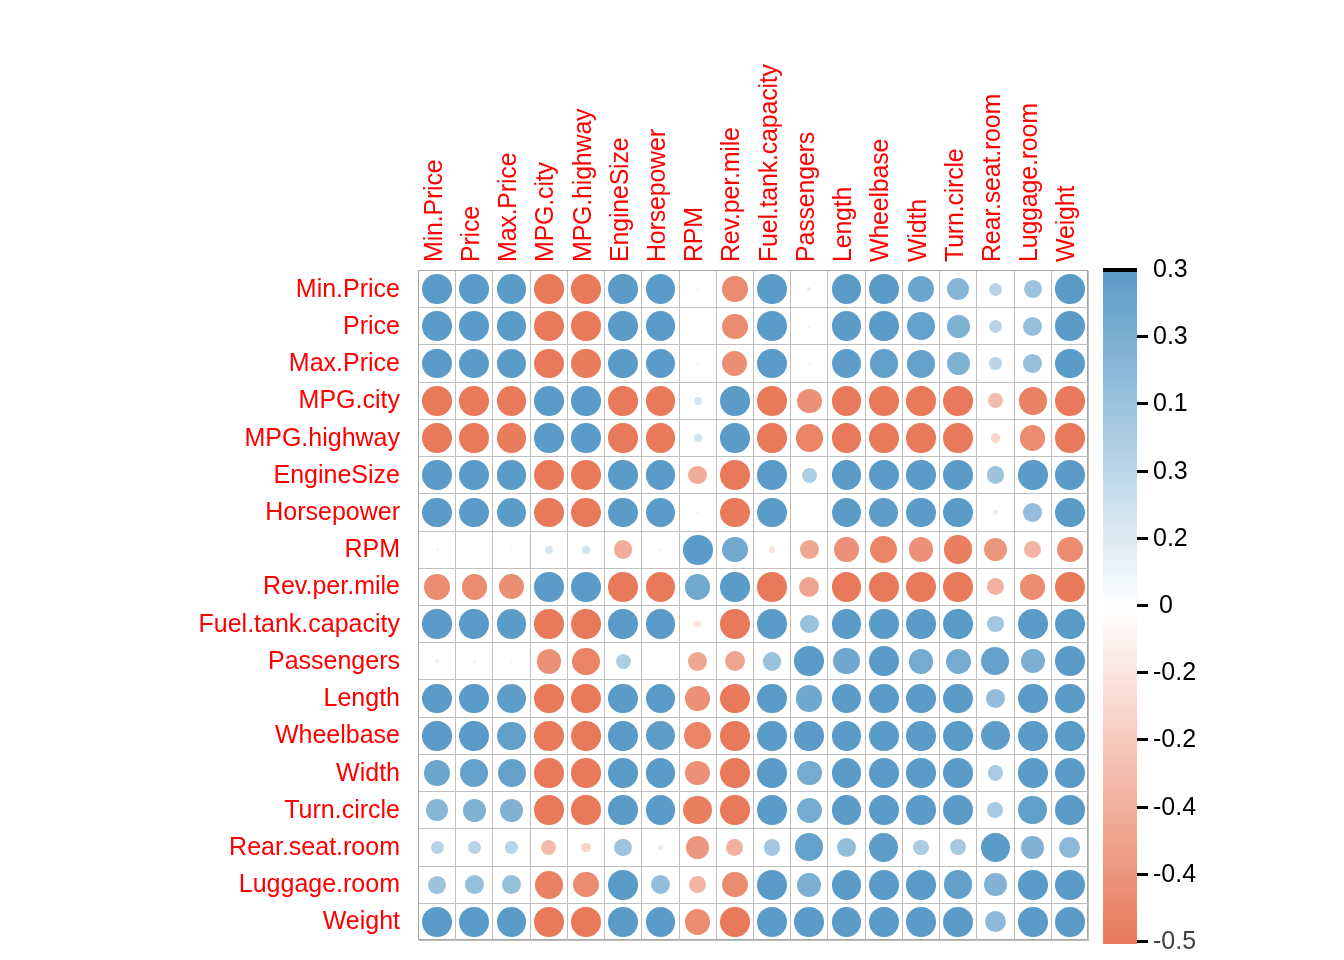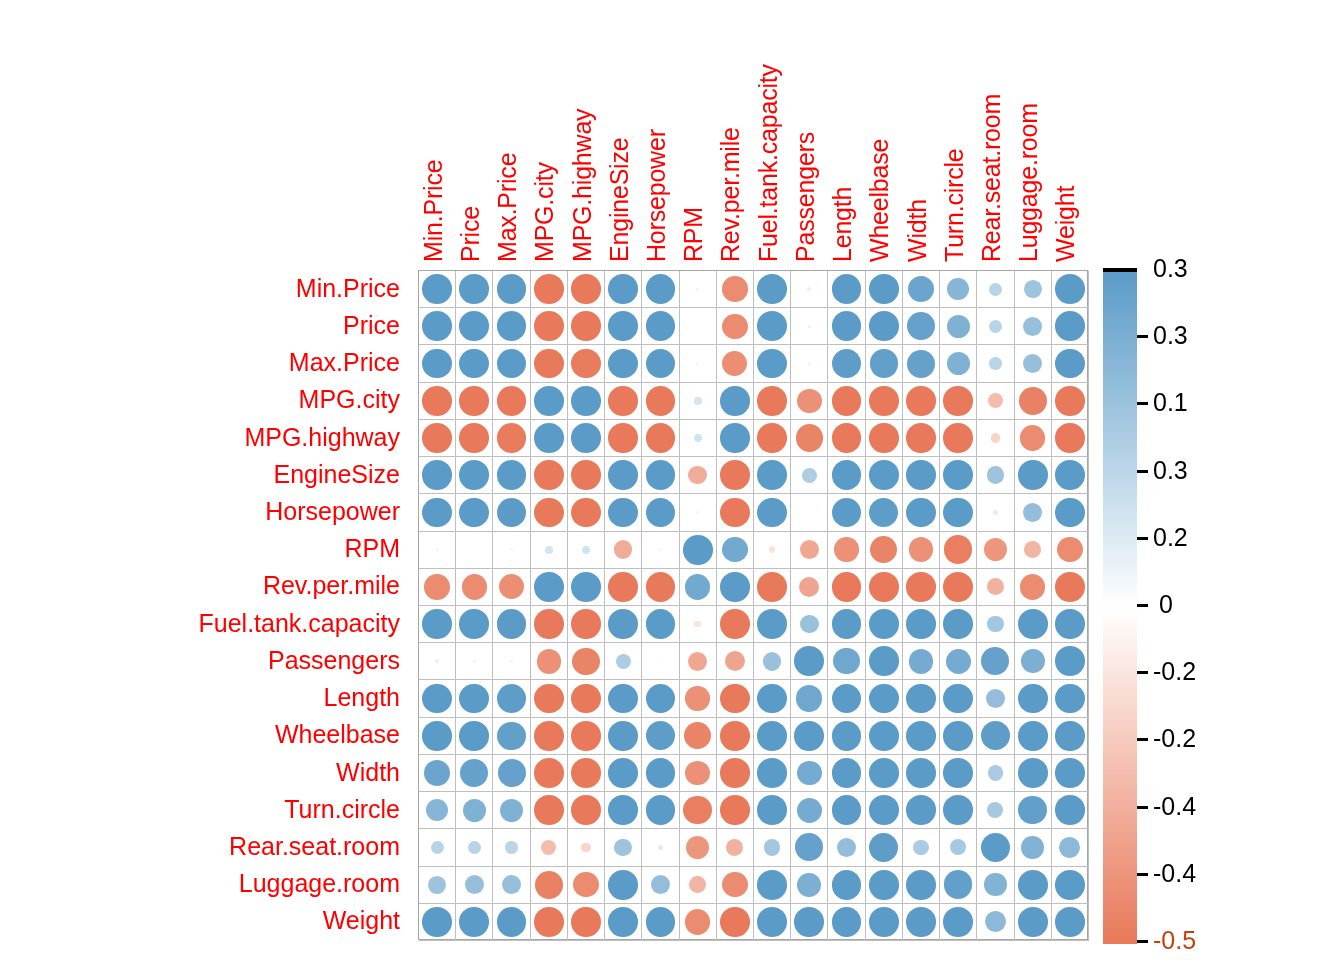--- a/index.html
+++ b/index.html
@@ -1119,16 +1119,16 @@
       <div class="ltlabel nodash" style="top: 336px; color: rgb(0, 0, 0);">0</div>
       <div class="ltick" style="top: 403.2px;"></div>
       <div class="ltlabel" style="top: 403.2px; color: rgb(0, 0, 0);">-0.2</div>
       <div class="ltick" style="top: 470.4px;"></div>
       <div class="ltlabel" style="top: 470.4px; color: rgb(0, 0, 0);">-0.2</div>
       <div class="ltick" style="top: 537.6px;"></div>
       <div class="ltlabel" style="top: 537.6px; color: rgb(0, 0, 0);">-0.4</div>
       <div class="ltick" style="top: 604.8px;"></div>
       <div class="ltlabel" style="top: 604.8px; color: rgb(0, 0, 0);">-0.4</div>
       <div class="ltick" style="top: 672px;"></div>
-      <div class="ltlabel" style="top: 672px; color: #c2410c;">-0.5</div>
+      <div class="ltlabel" style="top: 672px; color: #404040;">-0.5</div>
     </div>
 
 </div>
 
 </body></html>

